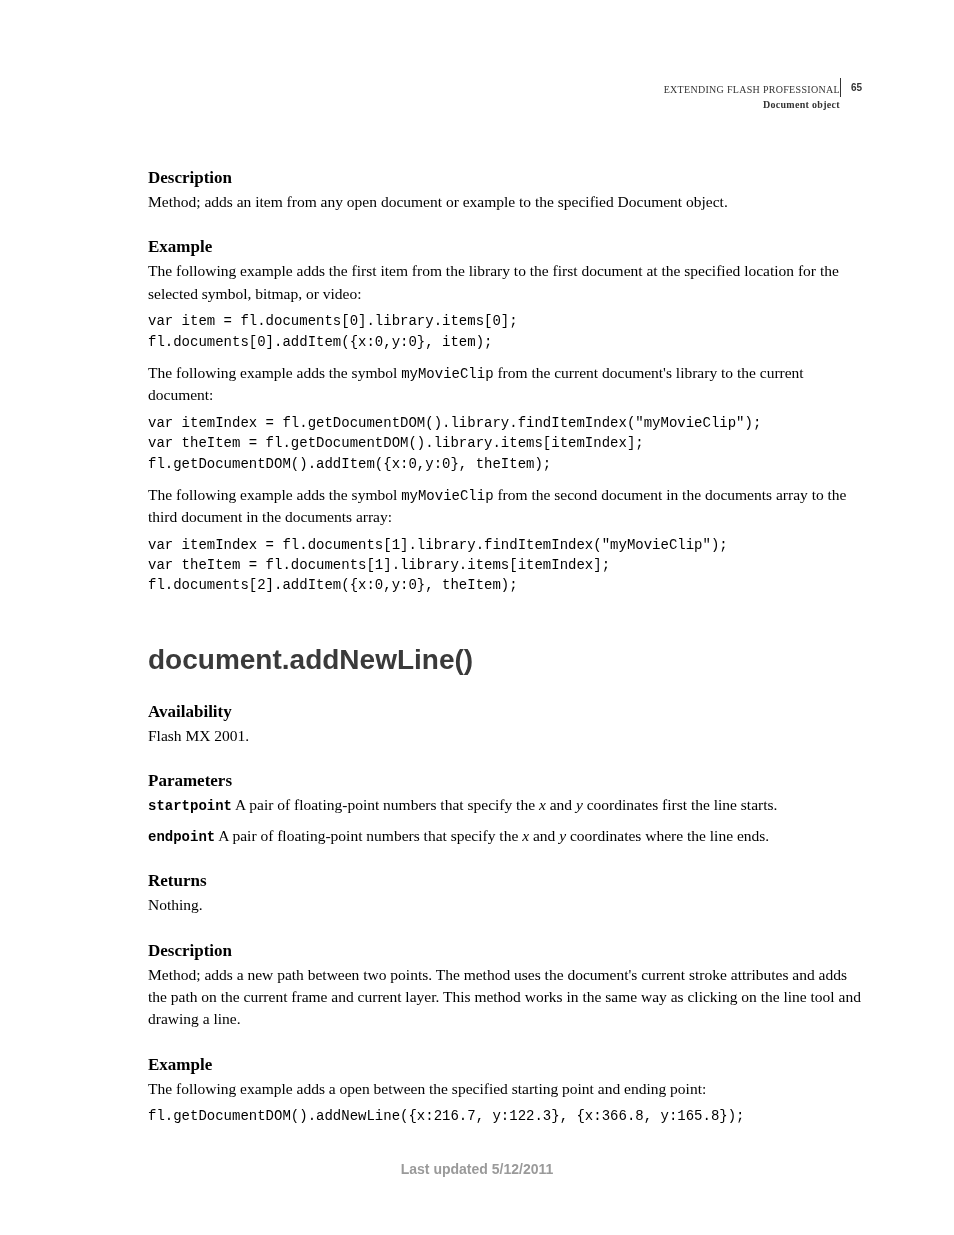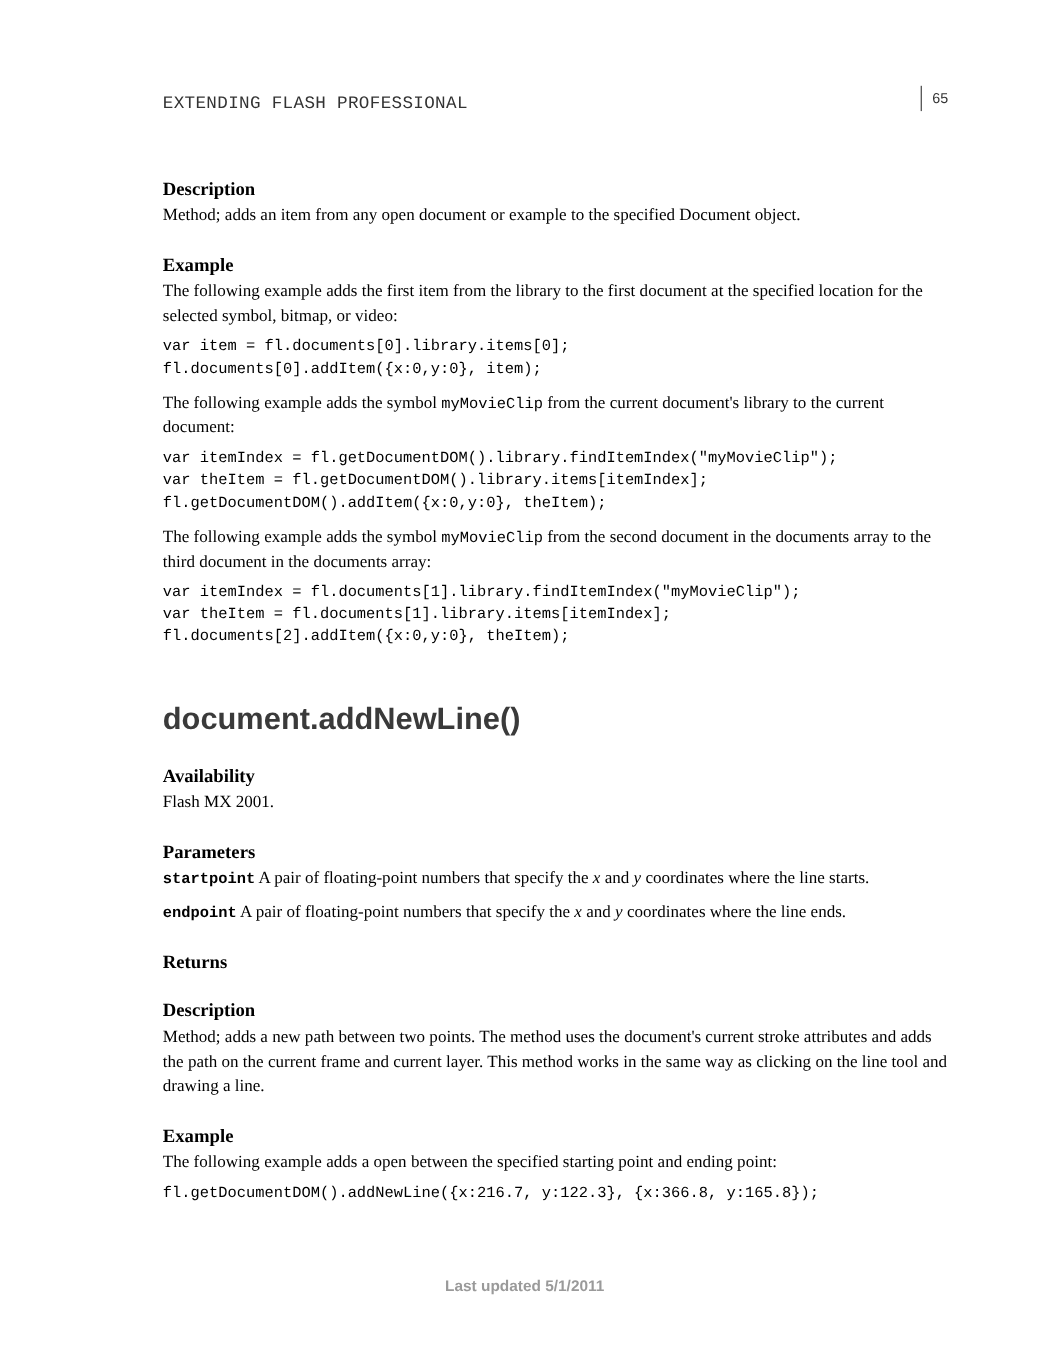--- a/index.html
+++ b/index.html
@@ -14,32 +14,33 @@
   .page {
     padding: 82px 92px 0 148px;
   }
   .header-row {
     display: flex;
     align-items: flex-start;
     margin-bottom: 56px;
   }
   .header-left {
     flex: 1;
-    font-family: Liberation Mono, monospace;
-    font-size: 16px;
+    font-family: Liberation Serif, serif;
+    font-size: 10px;
     letter-spacing: 0.3px;
     line-height: 1.5;
     color: #333;
+    text-align: right;
   }
   .header-left .line1 { font-weight: 400; }
   .header-left .line2 { font-weight: 700; }
   .page-number {
     font-family: Arial, Helvetica, sans-serif;
-    font-size: 13px;
-    font-weight: 400;
+    font-size: 10px;
+    font-weight: 700;
     color: #333;
     border-left: 1.5px solid #333;
     padding: 4px 0 4px 10px;
     margin-top: -4px;
   }
   .section-label {
     font-weight: 700;
     font-size: 17px;
     margin-top: 24px;
     margin-bottom: 3px;
@@ -88,20 +89,21 @@
   }
 </style>
 </head>
 <body>
 
 <div class="page">
 
   <div class="header-row">
     <div class="header-left">
       <div class="line1">EXTENDING FLASH PROFESSIONAL</div>
+      <div class="line2">Document object</div>
     </div>
     <div class="page-number">65</div>
   </div>
 
   <div class="section-label">Description</div>
   <div class="body-text">Method; adds an item from any open document or example to the specified Document object.</div>
 
   <div class="section-label">Example</div>
   <div class="body-text">The following example adds the first item from the library to the first document at the specified location for the selected symbol, bitmap, or video:</div>
   <div class="code-block">var item = fl.documents[0].library.items[0];
@@ -122,30 +124,31 @@
 fl.documents[2].addItem({x:0,y:0}, theItem);</div>
 
   <h1 class="api-heading">document.addNewLine()</h1>
 
   <div class="section-label" style="margin-top:0">Availability</div>
   <div class="body-text">Flash MX 2001.</div>
 
 
   <div class="section-label">Parameters</div>
   <div class="param-row">
-    <span class="inline-code" style="font-weight:700">startpoint</span><span>  A pair of floating-point numbers that specify the </span><span class="italic">x</span><span> and </span><span class="italic">y</span><span> coordinates where the line starts.</span>
+    <span class="inline-code" style="font-weight:700">startpoint</span><span>  A pair of floating-point numbers that specify the </span><span class="italic">x</span><span> and </span><span class="italic">y</span><span> coordinates first the line starts.</span>
   </div>
   <div class="param-row">
     <span class="inline-code" style="font-weight:700">endpoint</span><span>  A pair of floating-point numbers that specify the </span><span class="italic">x</span><span> and </span><span class="italic">y</span><span> coordinates where the line ends.</span>
   </div>
 
   <div class="section-label">Returns</div>
+  <div class="body-text">Nothing.</div>
 
   <div class="section-label">Description</div>
   <div class="body-text">Method; adds a new path between two points. The method uses the document's current stroke attributes and adds the path on the current frame and current layer. This method works in the same way as clicking on the line tool and drawing a line.</div>
 
   <div class="section-label">Example</div>
   <div class="body-text">The following example adds a open between the specified starting point and ending point:</div>
   <div class="code-block">fl.getDocumentDOM().addNewLine({x:216.7, y:122.3}, {x:366.8, y:165.8});</div>
 
 </div>
 
-<div class="footer">Last updated 5/1/2011</div>
+<div class="footer">Last updated 5/12/2011</div>
 
 </body></html>

